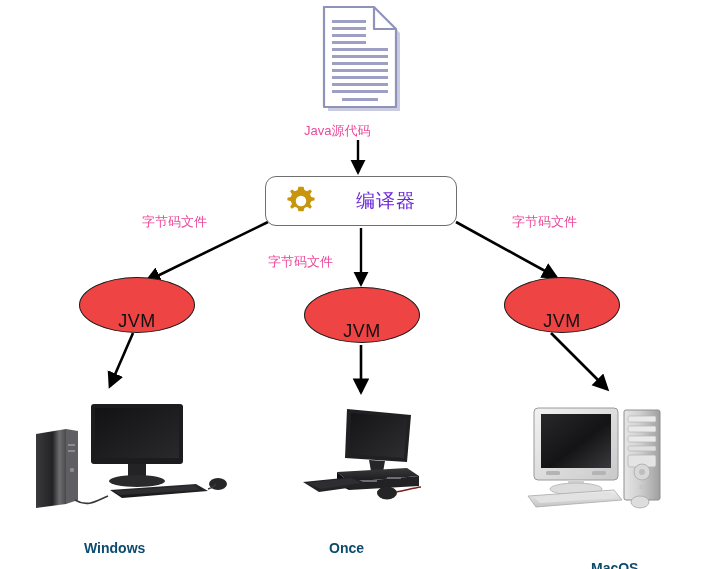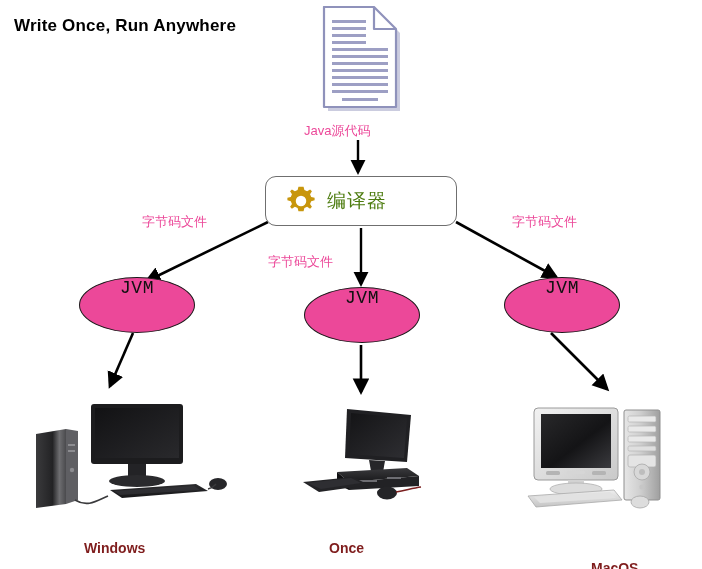--- a/index.html
+++ b/index.html
@@ -72,72 +72,70 @@
     box-sizing: border-box;
   }
   #gear-icon {
     width: 34px;
     height: 34px;
     margin-left: 18px;
     flex: 0 0 auto;
   }
   #compiler-label {
     font-size: 19px;
-    color: #4d7c0f;
-    margin-left: 9px;
+    color: #6d28d9;
+    margin-left: 38px;
     letter-spacing: 1px;
   }
   
   .jvm {
     position: absolute;
     width: 116px;
     height: 56px;
     border-radius: 50%;
-    background: #ec4899;
+    background: #ef4444;
     border: 1.3px solid #1b1b1b;
     display: flex;
-    align-items: flex-start;
+    align-items: flex-end;
     justify-content: center;
     box-sizing: border-box;
-    font-family: Liberation Mono, monospace;
   }
   .jvm span {
     font-size: 18px;
     color: #111111;
     letter-spacing: 0.5px;
   }
   #jvm-windows { left: 79px;  top: 277px; }
   #jvm-unix    { left: 304px; top: 287px; }
   #jvm-macos   { left: 504px; top: 277px; }
   
   .machine {
     position: absolute;
   }
   #pc-windows { left: 28px;  top: 396px; width: 205px; height: 118px; }
   #pc-unix    { left: 295px; top: 404px; width: 140px; height: 104px; }
   #pc-macos   { left: 522px; top: 398px; width: 148px; height: 120px; }
   
   .os-caption {
     position: absolute;
     font-size: 14px;
-    color: #7f1d1d;
+    color: #0c4a6e;
     font-weight: bold;
     white-space: nowrap;
     text-align: right;
   }
   #cap-windows { left: 84px;  top: 540px; }
   #cap-unix    { left: 329px; top: 540px; }
   #cap-macos   { left: 591px; top: 560px; }
 </style>
 </head>
 <body>
 
 <div id="canvas">
 
-  <div id="title">Write Once, Run Anywhere</div>
 
   <svg id="wires" viewBox="0 0 702 569" xmlns="http://www.w3.org/2000/svg">
     <defs>
       <marker id="ah" markerWidth="9" markerHeight="9" refX="5.2" refY="3.2" orient="auto" markerUnits="strokeWidth">
         <path d="M0,0 L6.4,3.2 L0,6.4 Z" fill="#000000"></path>
       </marker>
     </defs>
 
     <line x1="358" y1="140" x2="358" y2="172" stroke="#000000" stroke-width="2.4" marker-end="url(#ah)"></line>
 

